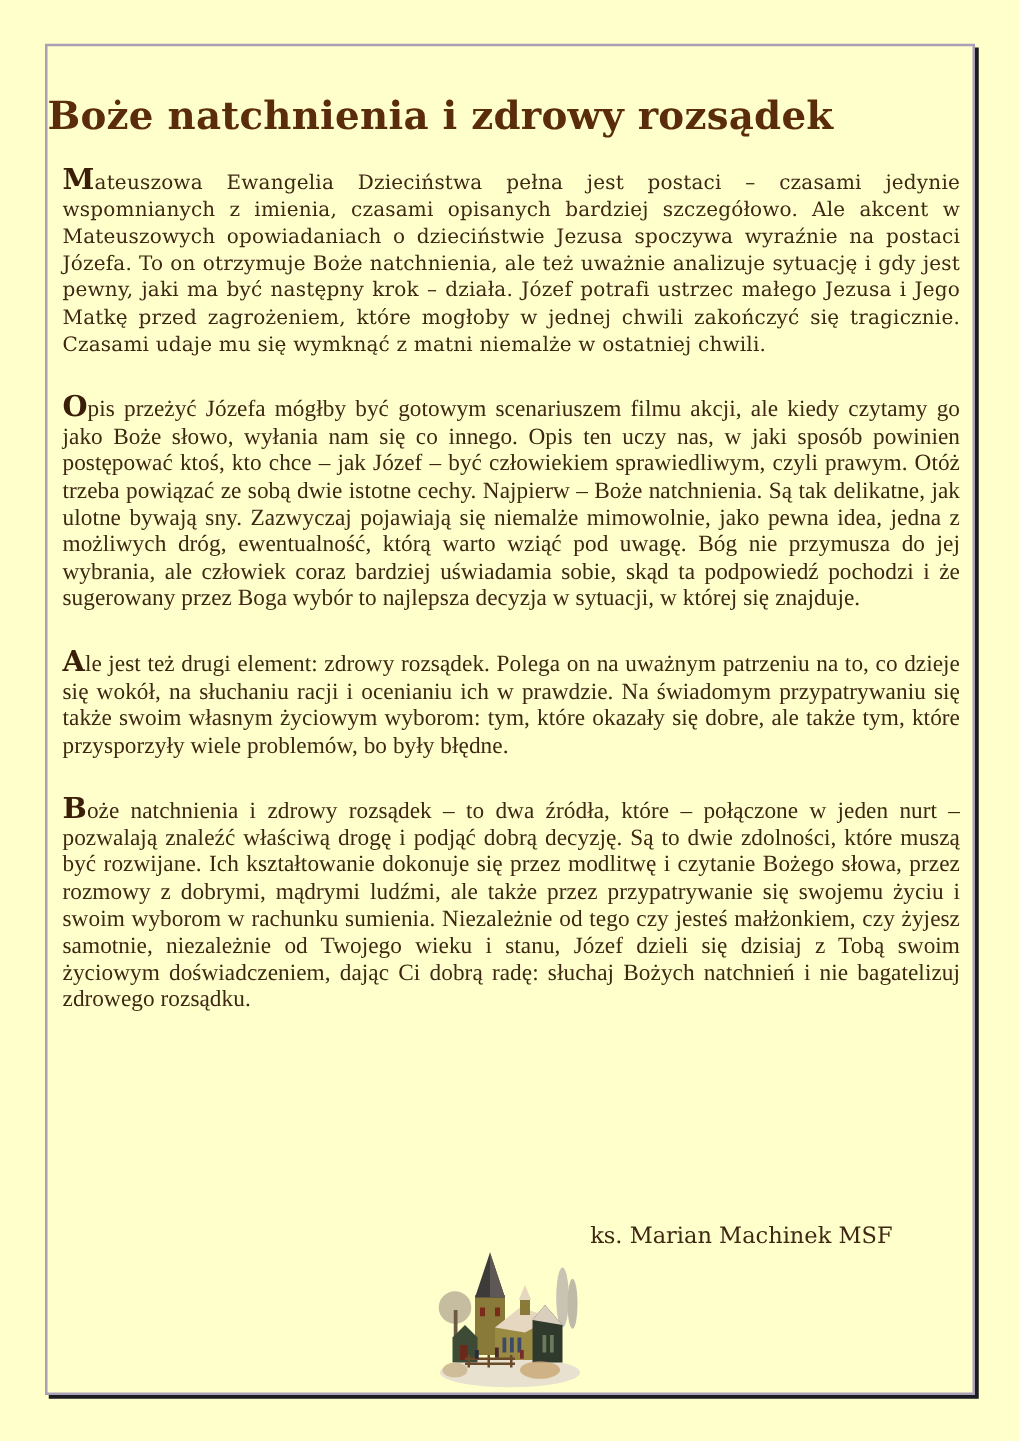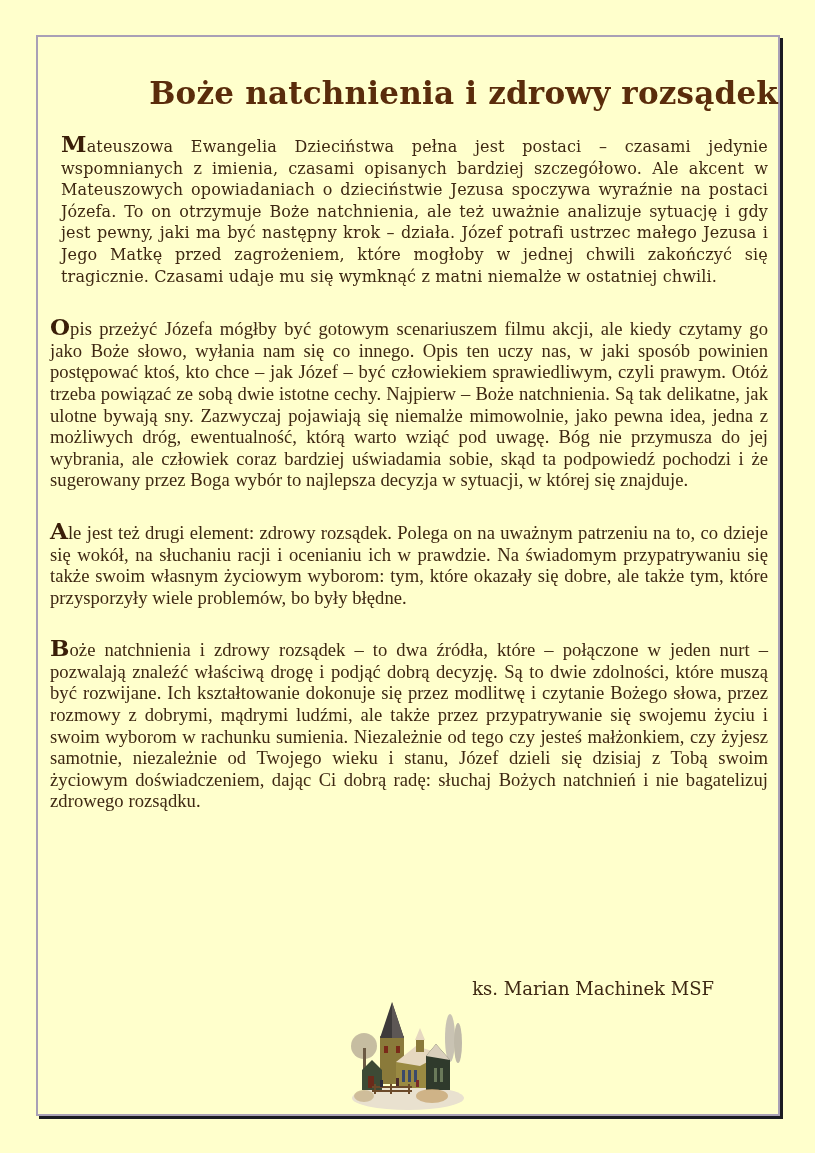--- a/index.html
+++ b/index.html
@@ -8,33 +8,33 @@
     font-family:"DejaVu Serif", "Liberation Serif", serif;
   }
   .frame {
     position:absolute; left:36px; top:35px; width:744px; height:1081px;
     border:2px solid #a9a0b6;
     box-shadow: 3px 3px 0 #1b1b22;
     background:#ffffcc;
     box-sizing:border-box;
   }
   .title {
-    position:absolute; left:0; right:0; top:38px; text-align:right;
+    position:absolute; left:0; right:0; top:38px; text-align:left;
     font-family:"DejaVu Serif", serif; font-weight:bold;
     font-size:31px; color:#5a2c0b; letter-spacing:0.2px; margin:0;
   }
   .article {
     position:absolute; left:12px; right:10px; top:96px;
     color:#3e2812; font-size:16.2px; line-height:21.6px;
   }
   .para {
     text-align:justify; margin:0 0 29px 0;
     font-family:"Liberation Serif", serif; font-size:18.6px; letter-spacing:0.05px;
   }
-  .para.first { font-family:"DejaVu Serif", serif; font-size:16.0px; letter-spacing:0.15px;margin-left:11px; }
+  .para.first { font-family:"DejaVu Serif", serif; font-size:16.0px; letter-spacing:0.15px; }
   .dropcap {
     font-family:"DejaVu Serif", serif; font-weight:bold; font-size:23px; color:#3a1e08;
   }
   .signature {
     position:absolute; right:64px; top:941px;
     font-family:"DejaVu Serif", serif; font-size:18px; color:#3e2812;
   }
   .church {
     position:absolute; left:312px; top:961px; width:116px; height:112px;
   }

